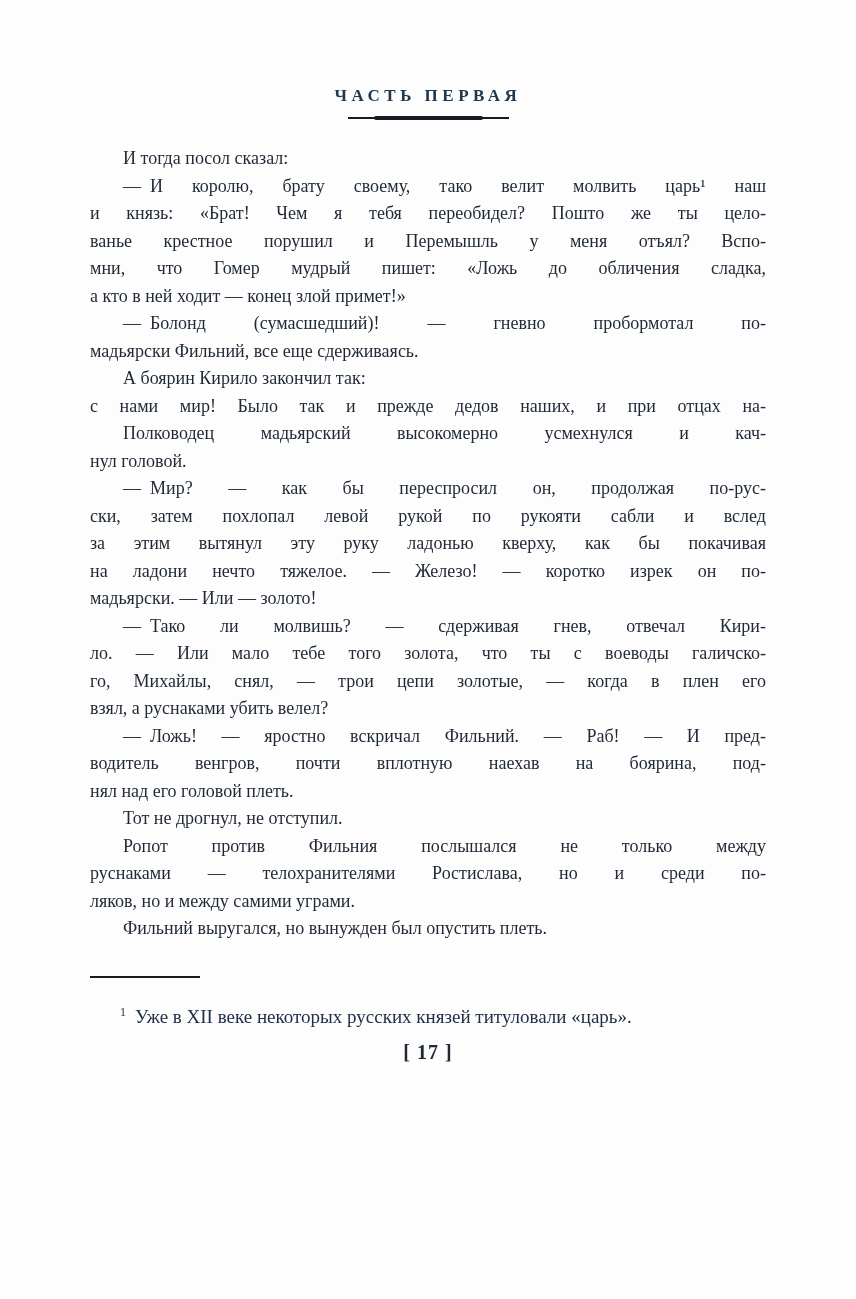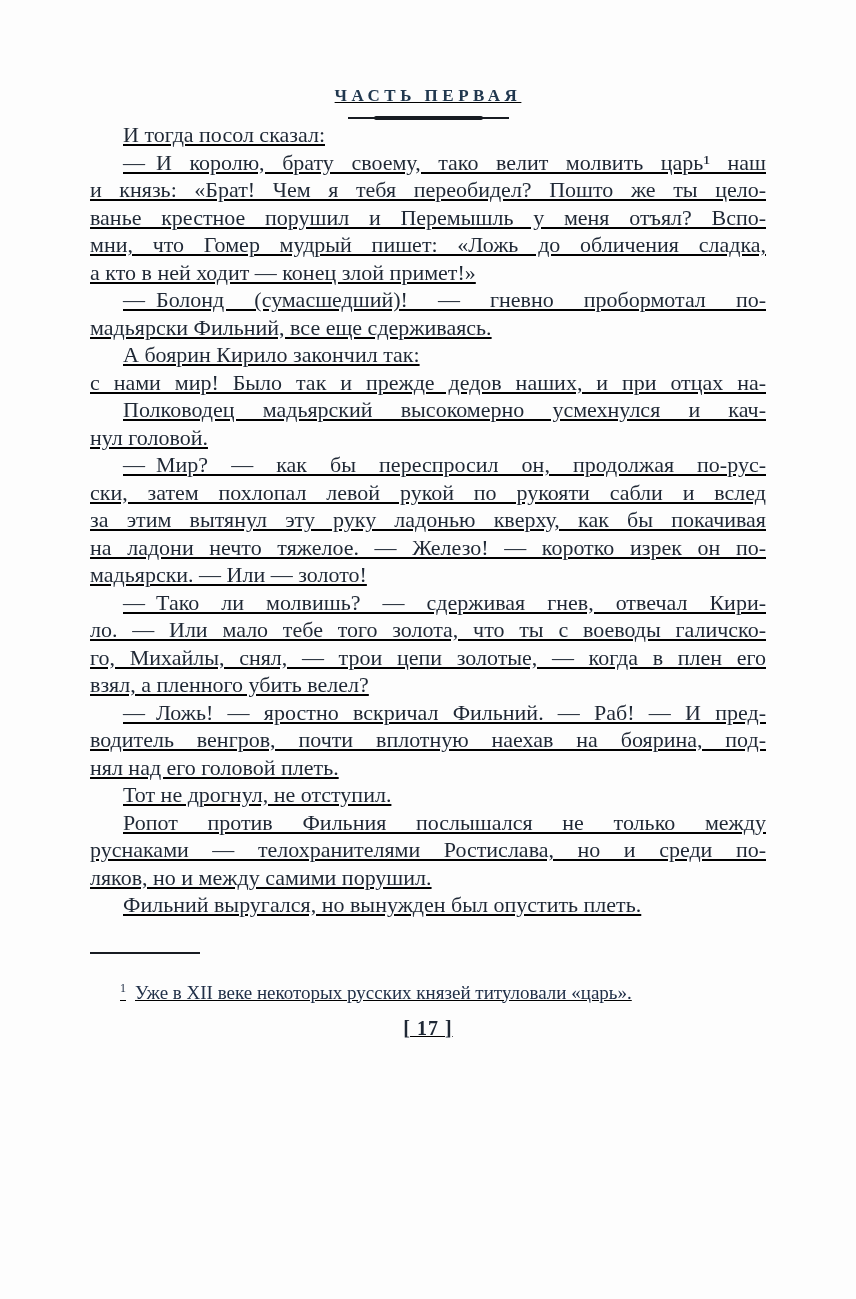--- a/index.html
+++ b/index.html
@@ -9,39 +9,39 @@
     --rule-ink:#181c22;
     --fn-ink:#213048;
   }
   html,body{margin:0;padding:0;background:var(--bg);}
   .page{
     position:relative;
     width:856px;height:1299px;
     background:var(--bg);
     overflow:hidden;
     font-family:"Liberation Serif","DejaVu Serif",serif;
-    text-decoration:underline;
   }
   .col{margin-left:90px;width:676px;}
 
   
   .chapter-header{padding-top:86px;text-align:center;}
   .chapter-title{
     margin:0;
     font-size:17px;font-weight:bold;
     letter-spacing:4.5px;
     color:var(--head-ink);
   }
   .title-rule{position:relative;width:161px;height:6px;margin:9px auto 0;}
   .title-rule .rule-thin{position:absolute;left:0;right:0;top:2px;height:1.5px;background:var(--rule-ink);}
   .title-rule .rule-thick{position:absolute;left:26px;width:109px;top:1px;height:4px;background:var(--rule-ink);border-radius:2px;}
 
   
   .body-text{
-    font-size:22px;line-height:27.5px;
+    margin-top:24px;
+    font-size:18px;line-height:27.5px;
     color:var(--ink);
   }
   .line{text-align:justify;text-align-last:justify;}
   .line.para-end{text-align-last:left;}
   .line.para-start{text-indent:33px;}
 
   
   .footnote-sep{margin-top:33px;width:110px;height:2px;background:var(--rule-ink);}
   .footnote{
     margin-top:22px;
@@ -102,34 +102,34 @@
         <div class="line para-start">— Мир? — как бы переспросил он, продолжая по-рус-</div>
         <div class="line">ски, затем похлопал левой рукой по рукояти сабли и вслед</div>
         <div class="line">за этим вытянул эту руку ладонью кверху, как бы покачивая</div>
         <div class="line">на ладони нечто тяжелое. — Железо! — коротко изрек он по-</div>
         <div class="line para-end">мадьярски. — Или — золото!</div>
       </div>
       <div class="paragraph">
         <div class="line para-start">— Тако ли молвишь? — сдерживая гнев, отвечал Кири-</div>
         <div class="line">ло. — Или мало тебе того золота, что ты с воеводы галичско-</div>
         <div class="line">го, Михайлы, снял, — трои цепи золотые, — когда в плен его</div>
-        <div class="line para-end">взял, а пленного убить велел?</div>
+        <div class="line para-end">взял, а руснаками убить велел?</div>
       </div>
       <div class="paragraph">
         <div class="line para-start">— Ложь! — яростно вскричал Фильний. — Раб! — И пред-</div>
         <div class="line">водитель венгров, почти вплотную наехав на боярина, под-</div>
         <div class="line para-end">нял над его головой плеть.</div>
       </div>
       <div class="paragraph">
         <div class="line para-start para-end">Тот не дрогнул, не отступил.</div>
       </div>
       <div class="paragraph">
         <div class="line para-start">Ропот против Фильния послышался не только между</div>
         <div class="line">руснаками — телохранителями Ростислава, но и среди по-</div>
-        <div class="line para-end">ляков, но и между самими порушил.</div>
+        <div class="line para-end">ляков, но и между самими уграми.</div>
       </div>
       <div class="paragraph">
         <div class="line para-start para-end">Фильний выругался, но вынужден был опустить плеть.</div>
       </div>
     </main>
 
   <div class="footnote-sep col"></div>
 
   <div class="footnote col">
     <sup class="fn-marker">1</sup><span class="fn-text">Уже в XII веке некоторых русских князей титуловали «царь».</span>

